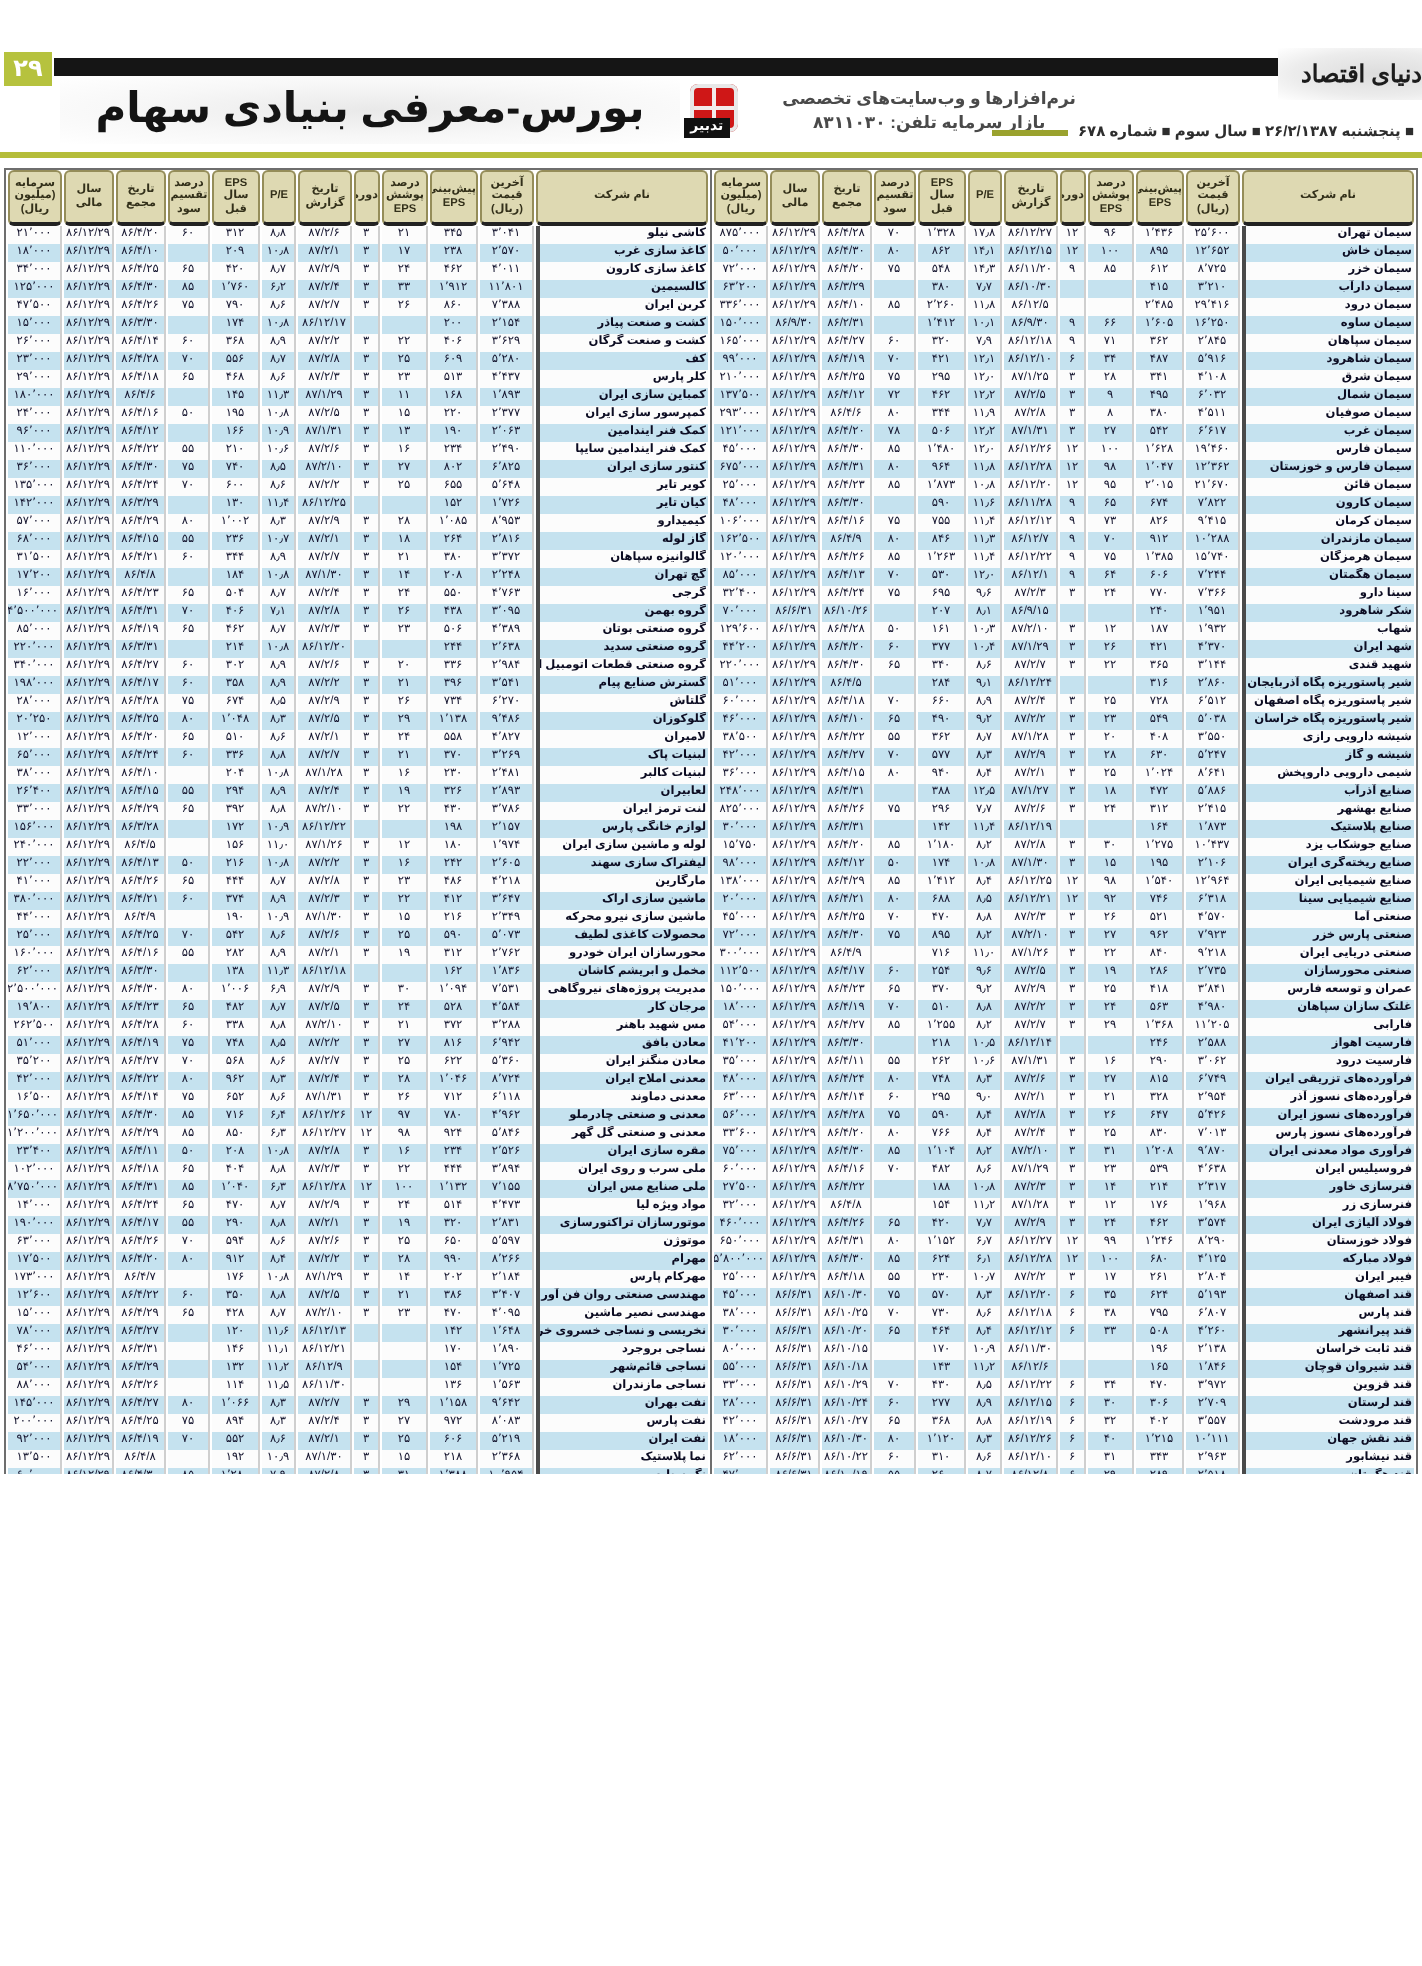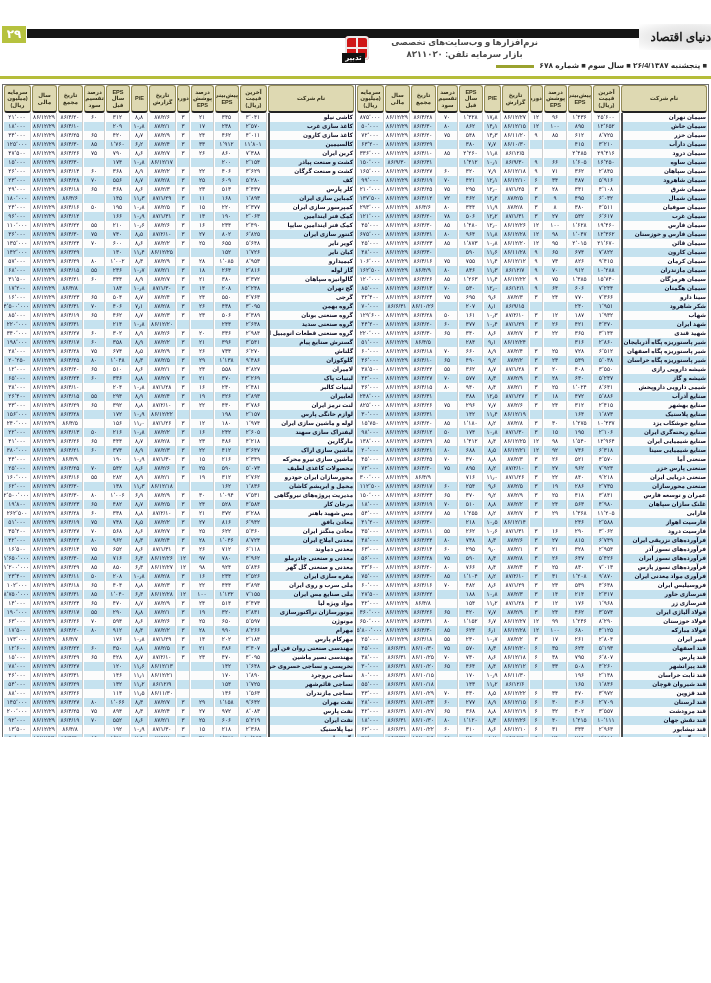--- a/index.html
+++ b/index.html
@@ -10,21 +10,21 @@
   .pagenum{position:absolute;top:26px;left:2px;width:24px;height:17px;background:#b6c23e;
            color:#fff;font-weight:bold;font-size:12px;line-height:17px;text-align:center;}
   .nameplate{position:absolute;top:24px;right:0;width:72px;height:26px;overflow:hidden;
              background:radial-gradient(ellipse at 70% 50%, #dcdcdc 0%, #ececec 60%, #fff 100%);
              color:#1c1c1c;font-weight:bold;font-size:12px;line-height:26px;text-align:right;
              font-family:"Liberation Serif","DejaVu Serif",serif;white-space:nowrap;}
   .title{position:absolute;top:38px;left:30px;width:310px;height:34px;
          background:radial-gradient(ellipse at 50% 50%, #e9e9e9 0%, #f7f7f7 55%, #fff 100%);
          color:#141414;font-weight:bold;font-size:21px;line-height:34px;text-align:center;white-space:nowrap;}
   .ad{position:absolute;top:36px;left:348px;width:190px;height:38px;direction:rtl;
-      display:flex;align-items:flex-start;justify-content:flex-start;gap:22px;}
+      display:flex;align-items:center;justify-content:flex-start;gap:22px;}
   .ad-text{color:#4a4a4a;font-size:8.5px;font-weight:bold;line-height:12px;text-align:center;white-space:nowrap;}
   .ad-logo{position:relative;width:27px;height:27px;flex:0 0 27px;}
   .ad-logo .sq{position:absolute;top:0;right:0;width:24px;height:24px;background:#cf1717;border-radius:4px;
         box-shadow:inset 0 0 0 2px #e8e8e8;}
   .ad-logo .sq:before{content:"";position:absolute;left:2px;top:11px;width:20px;height:2px;background:#f3eaea;}
   .ad-logo .sq:after{content:"";position:absolute;left:11px;top:2px;width:2px;height:20px;background:#f3eaea;}
   .ad-logo .tag{position:absolute;left:0;bottom:0;background:#111;color:#fff;font-size:7px;
         font-weight:bold;padding:1px 3px;line-height:8px;}
   .dateline{position:absolute;top:61px;right:4px;color:#2e2e2e;font-size:7.5px;font-weight:bold;
             line-height:10px;white-space:nowrap;}
@@ -47,33 +47,34 @@
   table.stock tbody tr:nth-child(odd) td{background:#fcfcfc;}
 </style>
 </head>
 <body>
 
 <div id="page">
   <div class="pagenum">۲۹</div>
   <div class="blackbar"></div>
   <div class="nameplate">دنیای اقتصاد</div>
 
+  <div class="title">بورس-معرفی بنیادی سهام</div>
 
   <div class="ad">
     <div class="ad-text">
       <div>نرم‌افزارها و وب‌سایت‌های تخصصی</div>
       <div>بازار سرمایه   تلفن: ۸۳۱۱۰۳۰</div>
     </div>
     <div class="ad-logo">
       <div class="sq"></div>
       <div class="tag">تدبیر</div>
     </div>
   </div>
 
-  <div class="dateline">■ پنجشنبه ۲۶/4/۱۳۸۷  ■ سال سوم  ■ شماره ۶۷۸</div>
+  <div class="dateline">■ پنجشنبه ۲۶/۲/۱۳۸۷  ■ سال سوم  ■ شماره ۶۷۸</div>
   <div class="olive"></div>
 
   <div class="twrap right">
     <table class="stock">
         <colgroup>
           <col style="width: 86px;">
           <col style="width: 27px;">
           <col style="width: 24px;">
           <col style="width: 23px;">
           <col style="width: 13px;">

